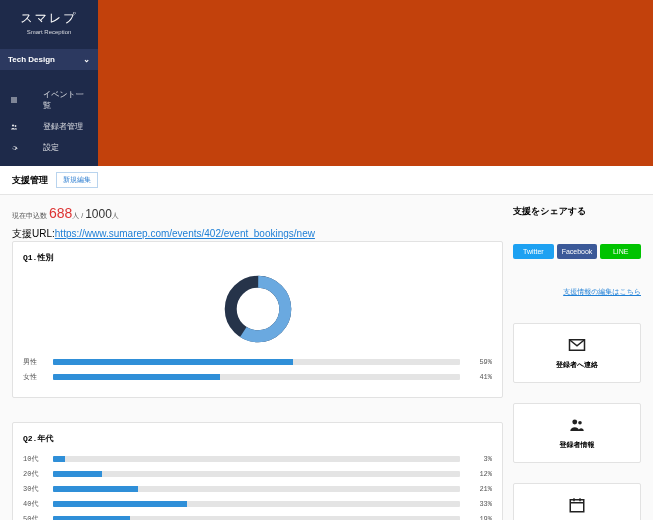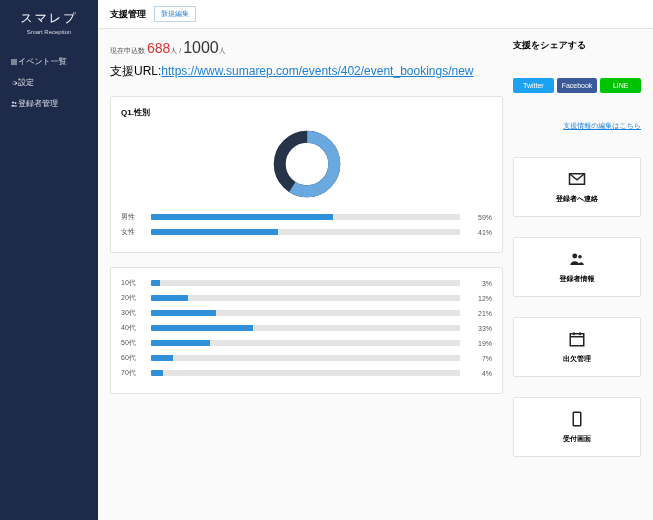--- a/index.html
+++ b/index.html
@@ -1,40 +1,40 @@
 <!DOCTYPE html>
 <html><head>
 <meta charset="utf-8">
 <style>
 * { margin: 0; padding: 0; box-sizing: border-box; }
 body { font-family: -apple-system, "Hiragino Sans", "Meiryo", sans-serif; background: #000; width: 653px; height: 520px; overflow: hidden; }
-.app { display: flex; width: 653px; height: 520px; background: #c2410c; }
+.app { display: flex; width: 653px; height: 520px; background: #c2410c; flex-direction: column; }
 .sidebar { width: 98px; background: #1e2a4a; color: #fff; display: flex; flex-direction: column; font-size: 8px; }
 .brand { text-align: center; padding: 10px 4px 8px; }
 .brand-title { font-size: 12px; letter-spacing: 2px; font-weight: 500; }
 .brand-sub { font-size: 6px; opacity: .8; margin-top: 2px; }
 .org-select { background: #2c3960; margin: 6px 0; padding: 6px 8px; display: flex; justify-content: space-between; align-items: center; cursor: pointer; font-size: 8px; font-weight: 600; }
 .chev { font-size: 8px; }
 .nav { padding: 8px 0; }
-.nav-item { display: flex; align-items: center; gap: 0; padding: 5px 10px; cursor: pointer; opacity: .85; }
+.nav-item { display: flex; align-items: center; gap: 25px; padding: 5px 10px; cursor: pointer; opacity: .85; }
 .nav-item svg, .nav-icon { width: 8px; height: 8px; flex-shrink: 0; }
 .main { flex: 1; background: #fafafa; overflow: auto; }
 .topbar { background: #fff; border-bottom: 1px solid #e5e5e5; padding: 6px 12px; display: flex; align-items: center; gap: 8px; }
 .topbar-title { font-size: 9px; font-weight: 700; }
 .new-btn { font-size: 7px; color: #2f7fd1; border: 1px solid #b9d4ee; padding: 2px 6px; background: #fff; cursor: pointer; }
 .content { display: flex; gap: 10px; padding: 10px 12px; }
 .left { flex: 1; min-width: 0; }
 .right { width: 128px; display: flex; flex-direction: column; gap: 20px; }
 .event-title { font-size: 9px; font-weight: 700; margin-bottom: 3px; }
 .count-line { font-size: 7px; color: #555; margin-bottom: 6px; }
 .count-cur { font-size: 14px; color: #d33; font-weight: 400; }
-.count-max { font-size: 16px; color: #333; }
-.url-line { font-size: 12px; margin-bottom: 16px; }
+.count-max { font-size: 12px; color: #333; }
+.url-line { font-size: 10px; margin-bottom: 0; }
 .url-link { color: #1e7fd6; text-decoration: underline; }
-.card { background: #fff; border: 1px solid #e2e2e2; border-radius: 2px; padding: 10px; margin-bottom: 14px; }
+.card { background: #fff; border: 1px solid #e2e2e2; border-radius: 2px; padding: 10px; margin-bottom: 24px; font-family: Liberation Mono, monospace; }
 .card-title { font-size: 8px; font-weight: 700; margin-bottom: 10px; }
 .donut-wrap { display: flex; justify-content: center; margin-bottom: 12px; }
 .donut { width: 72px; height: 72px; }
 .bar-row { display: flex; align-items: center; gap: 8px; margin-bottom: 5px; font-size: 7px; }
 .bar-label { width: 22px; color: #555; }
 .bar-track { flex: 1; height: 6px; background: #e4e4e4; border-radius: 1px; position: relative; overflow: hidden; }
 .bar-fill { height: 100%; background: #2f8fd8; }
 .bar-val { width: 24px; text-align: right; color: #555; }
 .share-title { font-size: 9px; font-weight: 700; margin-bottom: 6px; }
 .share-btns { display: flex; gap: 3px; margin-bottom: 8px; }
@@ -47,49 +47,53 @@
 </style>
 </head>
 <body>
 
 <div class="app">
   <aside class="sidebar">
     <div class="brand">
       <div class="brand-title">スマレプ</div>
       <div class="brand-sub">Smart Reception</div>
     </div>
+    <div class="org-select">
+      <span>Tech Design</span>
+      <span class="chev">⌄</span>
+    </div>
     <nav class="nav">
       <div class="nav-item">
         <span class="nav-icon">
           <svg viewBox="0 0 16 16" fill="#fff">
               <rect x="2" y="3" width="12" height="2"></rect>
               <rect x="2" y="7" width="12" height="2"></rect>
               <rect x="2" y="11" width="12" height="2"></rect>
             </svg>
         </span>
         <span>イベント一覧</span>
       </div>
       <div class="nav-item">
         <span class="nav-icon">
           <svg viewBox="0 0 16 16" fill="#fff">
-              <path d="M8 5a3 3 0 100 6 3 3 0 000-6zm6 3l1.2.7-1 1.7-1.3-.4a5 5 0 01-1 .6l-.2 1.4h-2l-.2-1.4a5 5 0 01-1-.6l-1.3.4-1-1.7L6.4 8 5.2 7.3l1-1.7 1.3.4a5 5 0 011-.6L8.7 4h2l.2 1.4a5 5 0 011 .6l1.3-.4 1 1.7z" opacity=".9"></path>
-            </svg>
-        </span>
-        <span>設定</span>
-      </div>
-      <div class="nav-item">
-        <span class="nav-icon">
-          <svg viewBox="0 0 16 16" fill="#fff">
               <circle cx="6" cy="5" r="2.2"></circle>
               <circle cx="11" cy="6" r="1.8"></circle>
               <path d="M2 13c0-2 2-3.2 4-3.2s4 1.2 4 3.2z"></path>
               <path d="M9 13c0-1.4 1.3-2.4 2.5-2.4S14 11.6 14 13z"></path>
             </svg>
         </span>
         <span>登録者管理</span>
+      </div>
+      <div class="nav-item">
+        <span class="nav-icon">
+          <svg viewBox="0 0 16 16" fill="#fff">
+              <path d="M8 5a3 3 0 100 6 3 3 0 000-6zm6 3l1.2.7-1 1.7-1.3-.4a5 5 0 01-1 .6l-.2 1.4h-2l-.2-1.4a5 5 0 01-1-.6l-1.3.4-1-1.7L6.4 8 5.2 7.3l1-1.7 1.3.4a5 5 0 011-.6L8.7 4h2l.2 1.4a5 5 0 011 .6l1.3-.4 1 1.7z" opacity=".9"></path>
+            </svg>
+        </span>
+        <span>設定</span>
       </div>
     </nav>
   </aside>
 
   <main class="main">
     <div class="topbar">
       <span class="topbar-title">支援管理</span>
       <button class="new-btn">新規編集</button>
     </div>
 
@@ -123,20 +127,21 @@
                 <div class="bar-label">女性</div>
                 <div class="bar-track">
                   <div class="bar-fill" style="width: 41%;"></div>
                 </div>
                 <div class="bar-val">41%</div>
               </div>
             </div>
         </div>
 
         <div class="card">
+          <div class="card-title">Q2.年代</div>
           <div id="q2-bars">
               <div class="bar-row">
                 <div class="bar-label">10代</div>
                 <div class="bar-track">
                   <div class="bar-fill" style="width: 3%;"></div>
                 </div>
                 <div class="bar-val">3%</div>
               </div>
               <div class="bar-row">
                 <div class="bar-label">20代</div>

